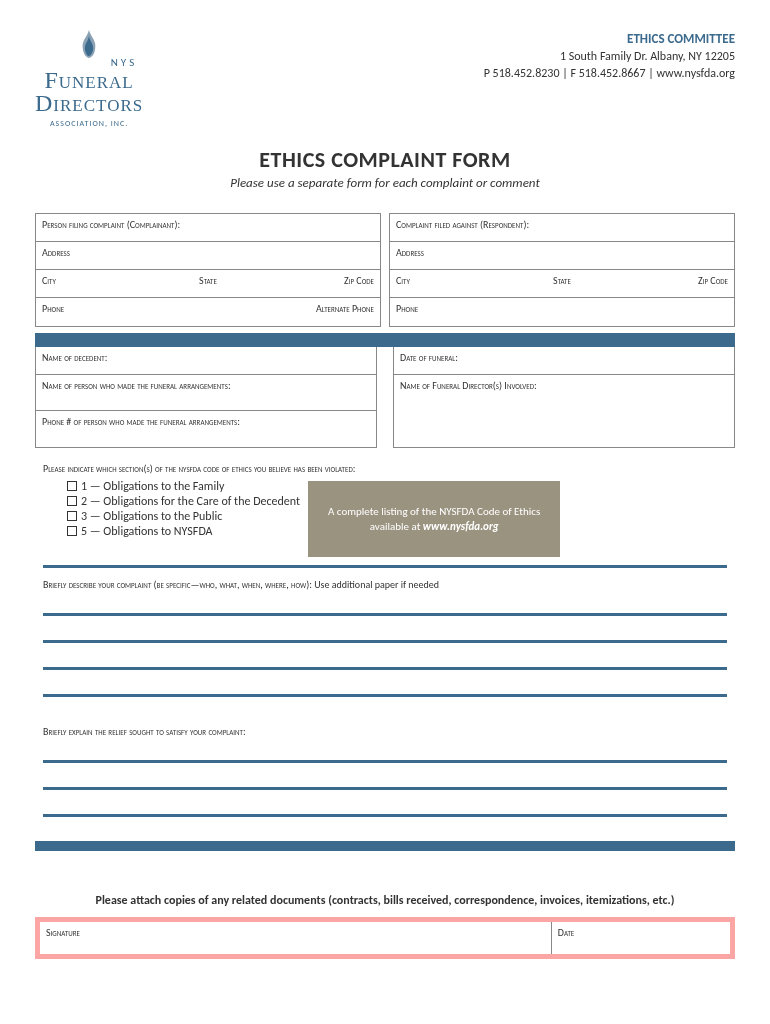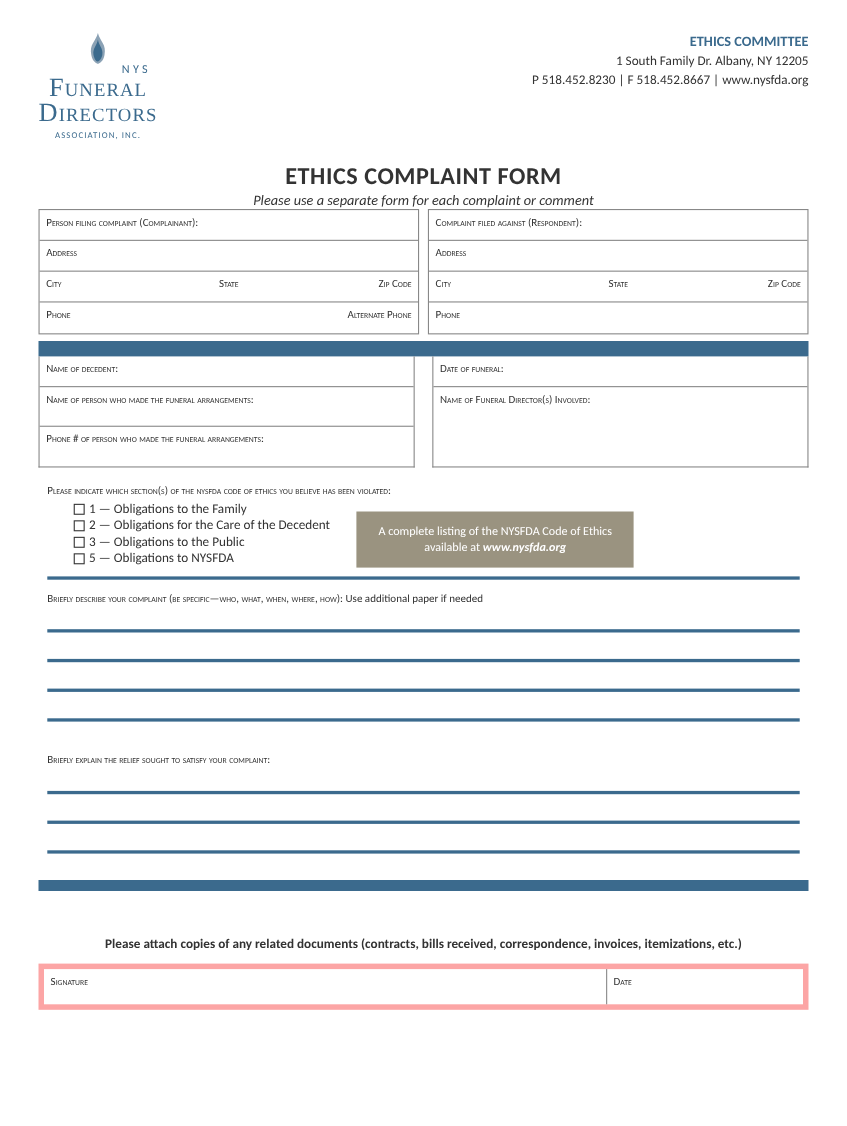--- a/index.html
+++ b/index.html
@@ -18,37 +18,37 @@
 .logo-nys { font-size: 11px; letter-spacing: 3px; font-weight: 400; text-align: right; width: 100%; padding-right: 6px; }
 .logo-main { font-family: Georgia, serif; font-size: 24px; letter-spacing: 1px; line-height: 0.95; text-align: center; font-variant: small-caps; }
 .logo-main-top { font-size: 24px; }
 .logo-main-bottom { font-size: 24px; }
 .logo-sub { font-size: 8px; letter-spacing: 1px; margin-top: 3px; }
 .header-right { text-align: right; font-size: 12px; line-height: 1.4; }
 .ethics-committee { color: #3b6a8d; font-weight: bold; font-size: 13px; }
 .title-block { text-align: center; }
 .title { font-size: 22px; font-weight: bold; letter-spacing: 0.5px; }
 .subtitle { font-style: italic; font-size: 13px; margin-top: 2px; }
-.form-section { display: flex; gap: 8px; }
+.form-section { display: flex; gap: 8px; margin-top: 23px; }
 .form-col { flex: 1; border: 1px solid #888; }
 .cell { border-bottom: 1px solid #888; padding: 4px 6px; min-height: 28px; font-variant: small-caps; font-size: 10px; }
 .cell:last-child { border-bottom: none; }
 .cell-row { display: flex; }
 .cell-row .sub-cell { flex: 1; padding: 4px 6px; font-variant: small-caps; font-size: 10px; }
 .blue-bar { background: #3b6a8d; height: 14px; margin: 6px 0 0 0; }
 .section2 { display: flex; gap: 16px; }
 .section2 .form-col { border-top: none; }
 .section2 .cell.tall { min-height: 36px; }
 .indicate-section { margin-top: 14px; padding: 0 8px; }
 .indicate-label { font-variant: small-caps; font-size: 10px; margin-bottom: 4px; }
-.indicate-body { display: flex; align-items: flex-end; gap: 24px; }
+.indicate-body { display: flex; align-items: flex-start; gap: 8px; }
 .checkbox-list { padding-left: 24px; }
 .checkbox-item { display: flex; align-items: center; gap: 4px; font-size: 12px; margin-bottom: 1px; }
 .checkbox-box { width: 10px; height: 10px; border: 1.5px solid #333; flex-shrink: 0; }
-.gray-box { background: #9a9380; color: #fff; padding: 10px 20px; text-align: center; font-size: 11px; line-height: 1.4; margin-top: 2px; }
+.gray-box { background: #9a9380; color: #fff; padding: 23px 20px; text-align: center; font-size: 11px; line-height: 1.4; margin-top: 2px; }
 .gray-box .b { font-weight: bold; font-style: italic; }
 .describe-label { font-variant: small-caps; font-size: 10px; padding: 4px 8px; margin-top: 6px; }
 .describe-label .normal { font-variant: normal; text-transform: none; }
 .blue-line { border-bottom: 3px solid #3b6a8d; margin: 0 8px; }
 .line-group .blue-line { margin-bottom: 24px; }
 .line-group .blue-line:first-child { margin-bottom: 24px; }
 .thin-blue-bar { background: #3b6a8d; height: 10px; margin: 8px 0 6px 0; }
 .attach-note { text-align: center; font-weight: bold; font-size: 12px; padding: 6px 0 10px 0; margin-top: 36px; }
 .sig-row { display: flex; border: 5px solid #fca5a5; }
 .sig-row .sig-cell { padding: 4px 6px; font-variant: small-caps; font-size: 10px; min-height: 32px; }

